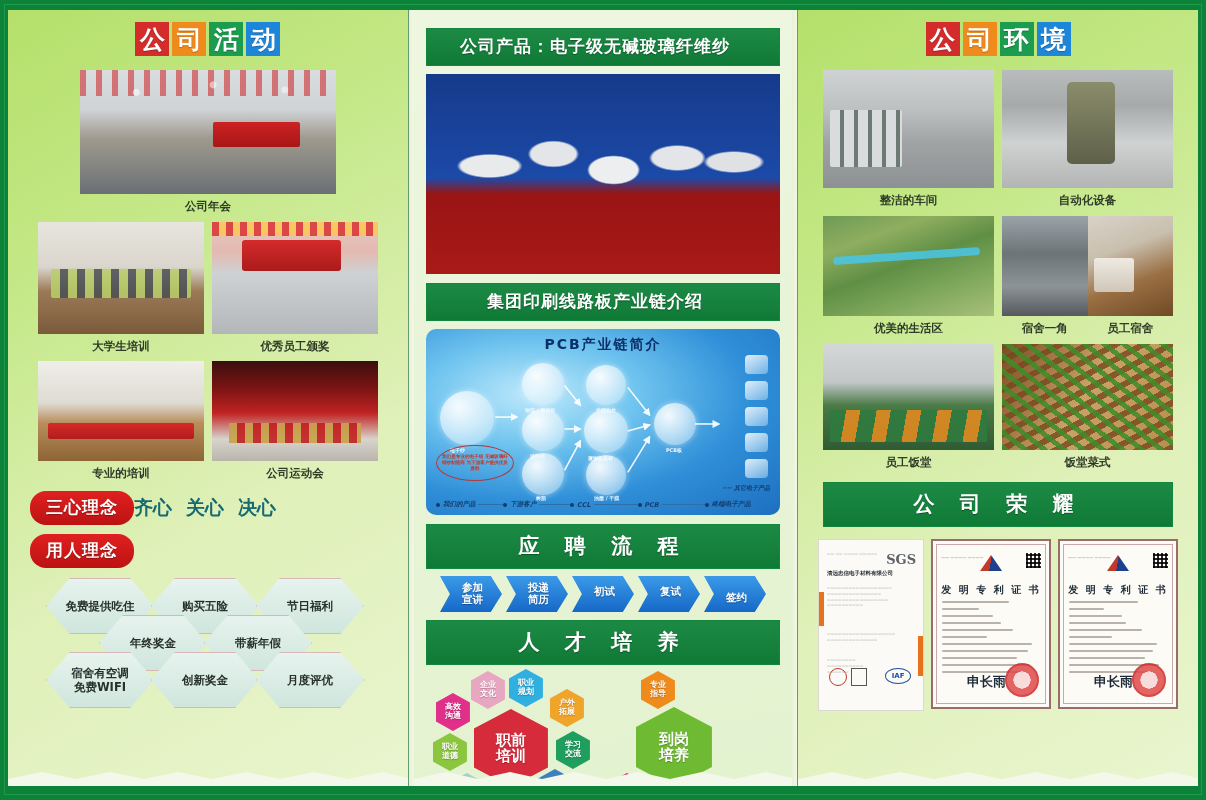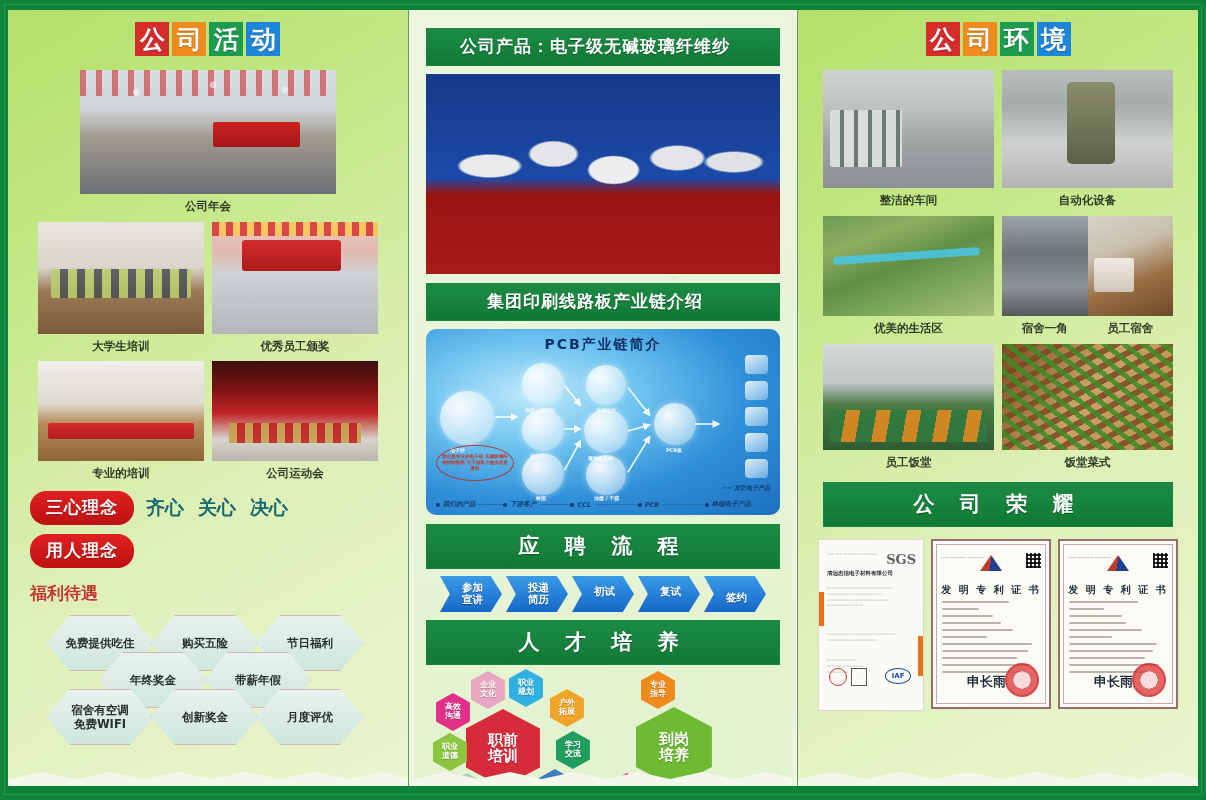--- a/index.html
+++ b/index.html
@@ -120,21 +120,21 @@
   .p-yarn { background:
       radial-gradient(ellipse at 18% 46%, #e9eaec 0 7%, transparent 8%),
       radial-gradient(ellipse at 36% 40%, #e3e5e8 0 7%, transparent 8%),
       radial-gradient(ellipse at 53% 48%, #eceef0 0 9%, transparent 10%),
       radial-gradient(ellipse at 71% 42%, #e3e5e8 0 7%, transparent 8%),
       radial-gradient(ellipse at 87% 44%, #dfe1e4 0 6%, transparent 7%),
       linear-gradient(180deg,#153a8a 0%, #1c4aa8 52%, #9a1414 60%, #a81a18 100%);
   }
 
   
-  .idea-row { display: flex; align-items: center; gap: 12px; padding: 0 22px; margin-top: 10px; }
+  .idea-row { display: flex; align-items: center; padding: 0 22px; margin-top: 10px; }
   .pill {
     background: linear-gradient(#e02020,#bd1212); color: #fff; font-weight: bold;
     font-size: 17px; padding: 5px 16px 6px 16px; border-radius: 16px; white-space: nowrap;
     text-shadow: 0 1px 1px rgba(0,0,0,.3); letter-spacing: 1px;
   }
   .idea-vals { display: flex; gap: 14px; color: #176a72; font-size: 19px; font-weight: bold; }
   .welfare-title {
     color: #c0392b; font-weight: bold; font-size: 17px; padding: 0 22px; margin-top: 14px;
     text-shadow: 0 1px 0 rgba(255,255,255,.5);
   }
@@ -284,21 +284,20 @@
         <span>齐心</span>
         <span>关心</span>
         <span>决心</span>
       </div>
     </div>
 
     <div class="idea-row" style="margin-top:9px;">
       <div class="pill">用人理念</div>
     </div>
 
-    <div class="welfare-title">福利待遇</div>
 
     <div class="hexgrid">
       <div class="hexcell" style="left:38px; top:4px;">免费提供吃住</div>
       <div class="hexcell" style="left:143px; top:4px;">购买五险</div>
       <div class="hexcell" style="left:248px; top:4px;">节日福利</div>
       <div class="hexcell" style="left:91px; top:41px;">年终奖金</div>
       <div class="hexcell" style="left:196px; top:41px;">带薪年假</div>
       <div class="hexcell" style="left:38px; top:78px;">宿舍有空调<br>免费WIFI</div>
       <div class="hexcell" style="left:143px; top:78px;">创新奖金</div>
       <div class="hexcell" style="left:248px; top:78px;">月度评优</div>
@@ -412,21 +411,21 @@
       <div class="chev">参加<br>宣讲</div>
       <div class="chev">投递<br>简历</div>
       <div class="chev" style="padding-top:9px;padding-bottom:9px;">初试</div>
       <div class="chev" style="padding-top:9px;padding-bottom:9px;">复试</div>
       <div class="chev" style="padding-top:15px;padding-bottom:9px;">签约</div>
     </div>
 
     <div class="bar-title wide-sp" style="margin-top:8px;">人 才 培 养</div>
 
     <div class="talent">
-      <div class="thex" style="left: 52px; top: 40px; width: 74px; height: 78px; font-size: 15px; background: rgb(214, 43, 58);">职前<br>培训</div>
+      <div class="thex" style="left: 60px; top: 40px; width: 74px; height: 78px; font-size: 15px; background: rgb(214, 43, 58);">职前<br>培训</div>
       <div class="thex" style="left: 222px; top: 38px; width: 76px; height: 80px; font-size: 15px; background: rgb(111, 186, 51);">到岗<br>培养</div>
 
       <div class="thex" style="left: 57px; top: 2px; width: 34px; height: 38px; font-size: 8px; background: rgb(232, 167, 192);">企业<br>文化</div>
       <div class="thex" style="left: 95px; top: 0px; width: 34px; height: 38px; font-size: 8px; background: rgb(47, 176, 224);">职业<br>规划</div>
       <div class="thex" style="left: 22px; top: 24px; width: 34px; height: 38px; font-size: 8px; background: rgb(224, 48, 138);">高效<br>沟通</div>
       <div class="thex" style="left: 136px; top: 20px; width: 34px; height: 38px; font-size: 8px; background: rgb(240, 165, 42);">户外<br>拓展</div>
       <div class="thex" style="left: 19px; top: 64px; width: 34px; height: 38px; font-size: 8px; background: rgb(140, 198, 63);">职业<br>道德</div>
       <div class="thex" style="left: 142px; top: 62px; width: 34px; height: 38px; font-size: 8px; background: rgb(31, 158, 94);">学习<br>交流</div>
       <div class="thex" style="left: 36px; top: 104px; width: 34px; height: 38px; font-size: 8px; background: rgb(168, 207, 196);">7S<br>管理</div>
       <div class="thex" style="left: 76px; top: 112px; width: 34px; height: 38px; font-size: 8px; background: rgb(63, 182, 176);">安全<br>管理</div>

